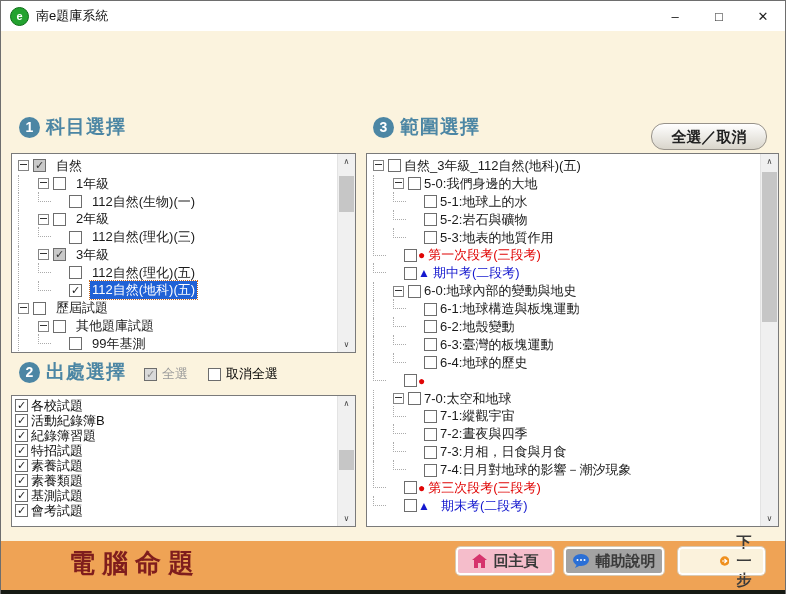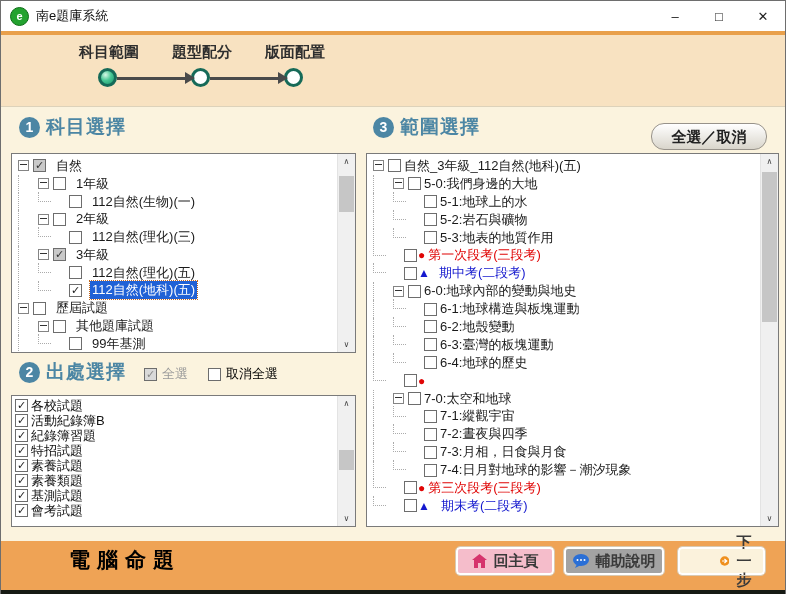--- a/index.html
+++ b/index.html
@@ -69,21 +69,21 @@
   .inlinecb{display:flex;align-items:center;gap:5px;font-size:13px;}
   .lbl-dis{color:#9a9a9a;}
 
   
   #btn-toggle{position:absolute;left:650px;top:114px;width:116px;height:27px;border-radius:13px;
               background:linear-gradient(#ffffff,#d9d5cb);border:1px solid #97928a;
               font-size:15px;font-weight:bold;color:#222;text-align:center;line-height:25px;box-sizing:border-box;margin-top:8px;}
 
   
   #footer{position:absolute;left:0;top:540px;width:100%;height:49px;background:#EFA355;}
-  #brand{position:absolute;left:68px;top:5px;font-size:21px;font-weight:bold;color:#000000;letter-spacing:7px;}
+  #brand{position:absolute;left:68px;top:5px;font-size:26px;font-weight:bold;color:#7f1d1d;letter-spacing:7px;}
   .fbtn{position:absolute;top:6px;height:28px;border:2px solid #fff;outline:1px solid #d8c9b2;border-radius:4px;
         display:flex;align-items:center;justify-content:center;gap:7px;font-size:15px;font-weight:bold;color:#3a3a3a;box-sizing:border-box;}
   #btn-home{left:455px;width:98px;background:#F5BDCB;}
   #btn-help{left:563px;width:100px;background:#a3a3a3;}
   #btn-next{left:677px;width:87px;background:#FBF2DC;padding-left:40px;}
   #bottomstrip{position:absolute;left:0;top:589px;width:100%;height:5px;background:#161a14;}
 </style>
 </head>
 <body>
 
@@ -92,32 +92,20 @@
   <div id="titlebar">
     <div id="appicon">e</div>
     <div id="wtitle">南e題庫系統</div>
     <div id="wcontrols">
       <div class="wbtn">–</div>
       <div class="wbtn">□</div>
       <div class="wbtn">✕</div>
     </div>
   </div>
 
-  <div id="band">
-    <div id="stepper">
-        <div class="slabel" style="left: 60px;">科目範圍</div>
-        <div class="scircle active" style="left: 97px;"></div>
-        <div class="slabel" style="left: 153px;">題型配分</div>
-        <div class="scircle" style="left: 190px;"></div>
-        <div class="slabel" style="left: 246px;">版面配置</div>
-        <div class="scircle" style="left: 283px;"></div>
-        <div class="sarrow" style="left: 116px; width: 70px;"></div>
-        <div class="sarrow" style="left: 209px; width: 70px;"></div>
-      </div>
-  </div>
 
   <div class="heading" style="left:18px;top:113px;">
     <div class="badge">1</div>
     <div class="htitle">科目選擇</div>
   </div>
 
   <div class="box ltree" id="subject-tree" style="left:10px;top:152px;width:343px;height:198px;">
     <div class="tcontent">
         <div class="trow">
           <span class="exp"></span>
@@ -286,21 +274,21 @@
         <div class="trow">
           <span class="stub"></span>
           <span class="cb"></span>
           <span class="bullet t-red">●</span>
           <span class="tlabel t-red" style="margin-left: 1px;">第一次段考(三段考)</span>
         </div>
         <div class="trow">
           <span class="stub"></span>
           <span class="cb"></span>
           <span class="bullet t-blue">▲</span>
-          <span class="tlabel t-blue" style="margin-left: 7px; text-align: center;">期中考(二段考)</span>
+          <span class="tlabel t-blue" style="margin-left: 1px; text-align: center;">期中考(二段考)</span>
         </div>
         <div class="trow">
           <span class="guide"></span>
           <span class="exp"></span>
           <span class="cb"></span>
           <span class="tlabel">6-0:地球內部的變動與地史</span>
         </div>
         <div class="trow">
           <span class="guide"></span>
           <span class="stub"></span>

